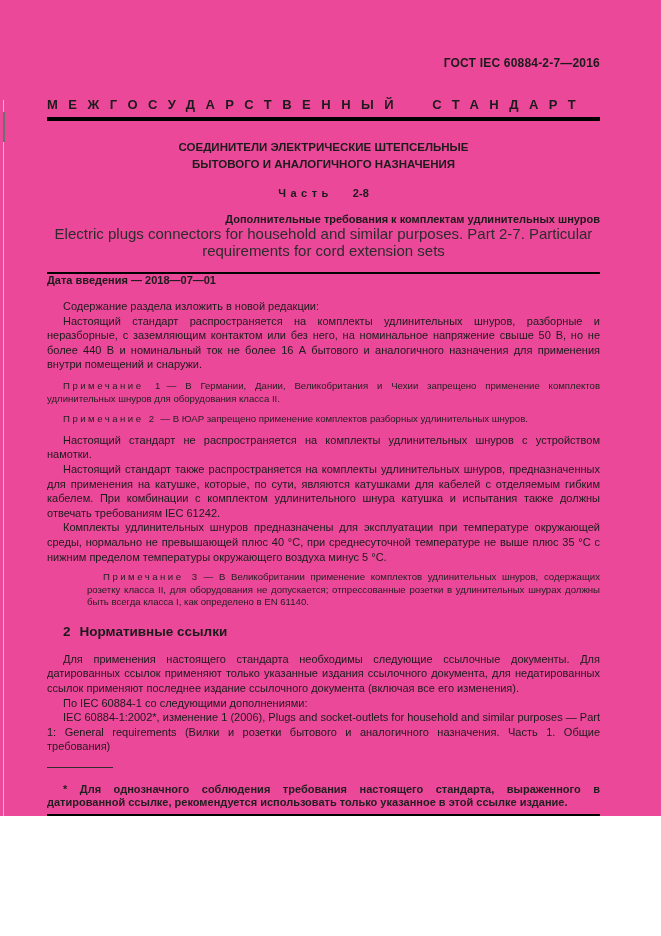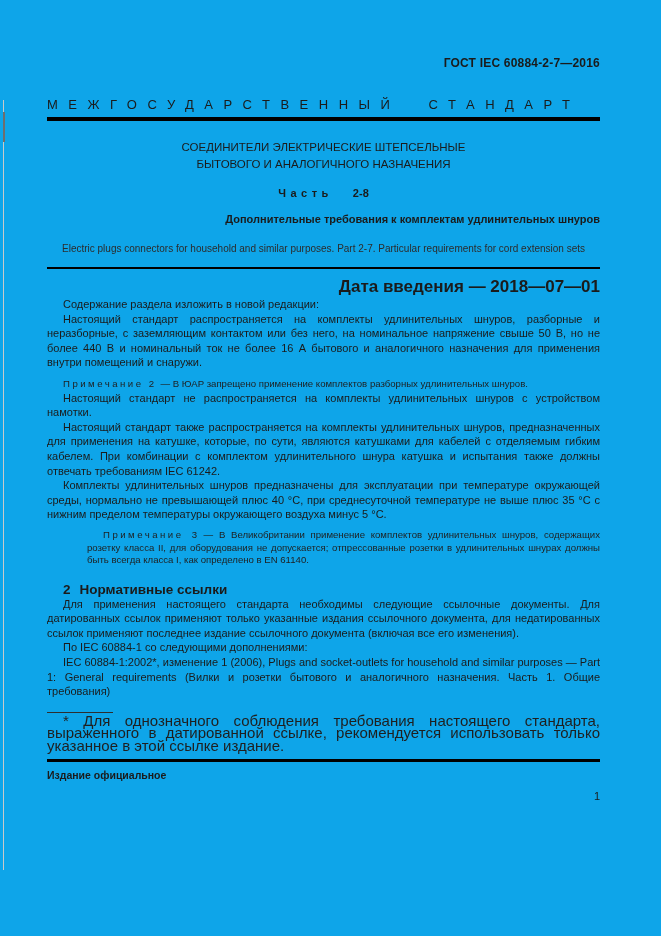--- a/index.html
+++ b/index.html
@@ -1,20 +1,20 @@
 <!DOCTYPE html>
 <html><head>
 <meta charset="utf-8">
 <style>
   html, body { margin: 0; padding: 0; background: #ffffff; }
   .page {
     position: relative;
     width: 661px;
-    height: 936px;
-    background: #0ea5e9;
+    height: 816px;
+    background: #ec4899;
     font-family: "Liberation Sans", sans-serif;
     color: #1b1b1b;
     overflow: hidden;
   }
   .content { padding: 0 61px 0 47px; }
 
   .scan-line {
     position: absolute; left: 3px; top: 100px;
     width: 1px; height: 770px; background: #c9c9c9;
   }
@@ -25,102 +25,102 @@
 
   .doc-code {
     padding-top: 56px;
     text-align: right;
     font-weight: bold;
     font-size: 12px;
     letter-spacing: 0.2px;
   }
   .std-type {
     margin-top: 27px;
-    font-weight: normal;
+    font-weight: bold;
     font-size: 13px;
     letter-spacing: 10.5px;
     word-spacing: 14px;
     white-space: nowrap;
     overflow: hidden;
   }
   .rule { background: #000; }
   .rule-header { margin-top: 5px; height: 4px; }
   .rule-medium { margin-top: 13px; height: 2px; }
   .rule-bottom { margin-top: 6px; height: 3px; }
 
   .doc-title {
     text-align: center;
-    font-weight: normal;
+    font-weight: bold;
     font-size: 11.5px;
     line-height: 17px;
   }
   .doc-title.first { margin-top: 18px; }
   .part-line {
     margin-top: 14px;
     text-align: center;
     font-weight: bold;
     font-size: 11px;
   }
   .part-word { letter-spacing: 4.5px; margin-right: 20px; }
   .subtitle {
     margin-top: 14px;
     text-align: right;
     font-weight: bold;
     font-size: 11px;
   }
   .title-en {
-    margin-top: 18px;
     text-align: center;
-    font-size: 10px;
+    font-size: 15px;
     color: #2c2c2c;
   }
   .intro-date {
-    margin-top: 8px;
-    text-align: right;
+    margin-top: 0;
+    text-align: left;
     font-weight: bold;
-    font-size: 17px;
+    font-size: 11px;
   }
 
   .section-heading {
     margin: 26px 0 0 16px;
     font-size: 13.5px;
     font-weight: bold;
   }
   .section-heading.second { margin-top: 15px; }
   .h-num { display: inline-block; margin-right: 9px; }
 
   p { margin: 0; }
   .para {
     font-size: 11px;
     line-height: 14.6px;
     text-align: justify;
     text-indent: 16px;
   }
-  .para.after-heading { }
+  .para.after-heading { margin-top: 13px; }
 
   .note {
     font-size: 9.6px;
     line-height: 12.6px;
     text-align: justify;
     text-indent: 16px;
     color: #1f1f1f;
   }
   .note.n1 { margin-top: 8px; }
-  .note.n2 { margin-top: 8px; }
+  .note.n2 { margin-top: 8px; margin-bottom: 7px; }
   .note.n3 { margin-top: 7px; margin-left: 40px; }
   .note-label { letter-spacing: 2.5px; margin-right: 4px; }
 
   .footnote-rule { margin-top: 13px; width: 66px; height: 1px; background: #2e2e2e; }
   .footnote {
-    margin-top: 2px;
-    font-size: 15px;
+    margin-top: 15px;
+    font-size: 11px;
     line-height: 12.6px;
     text-align: justify;
     text-indent: 16px;
     color: #1f1f1f;
+    font-weight: bold;
   }
 
   .edition { margin-top: 7px; font-weight: bold; font-size: 10.5px; }
   .page-num { margin-top: 9px; text-align: right; font-size: 11px; }
 </style>
 </head>
 <body>
 
 <div class="page">
   <div class="scan-line"></div>
@@ -146,20 +146,23 @@
     <div class="title-en">Electric plugs connectors for household and similar purposes. Part 2-7. Particular requirements for cord extension sets</div>
 
     <div class="rule rule-medium"></div>
 
     <div class="intro-date">Дата введения — 2018—07—01</div>
 
 
     <p class="para after-heading">Содержание раздела изложить в новой редакции:</p>
     <p class="para">Настоящий стандарт распространяется на комплекты удлинительных шнуров, разборные и неразборные, с заземляющим контактом или без него, на номинальное напряжение свыше 50 В, но не более 440 В и номинальный ток не более 16 А бытового и аналогичного назначения для применения внутри помещений и снаружи.</p>
 
+    <p class="note n1">
+      <span class="note-label">Примечание 1</span><span>— В Германии, Дании, Великобритания и Чехии запрещено применение комплектов удлинительных шнуров для оборудования класса II.</span>
+    </p>
     <p class="note n2">
       <span class="note-label">Примечание 2</span><span>— В ЮАР запрещено применение комплектов разборных удлинительных шнуров.</span>
     </p>
 
     <p class="para">Настоящий стандарт не распространяется на комплекты удлинительных шнуров с устройством намотки.</p>
     <p class="para">Настоящий стандарт также распространяется на комплекты удлинительных шнуров, предназначенных для применения на катушке, которые, по сути, являются катушками для кабелей с отделяемым гибким кабелем. При комбинации с комплектом удлинительного шнура катушка и испытания также должны отвечать требованиям IEC 61242.</p>
     <p class="para">Комплекты удлинительных шнуров предназначены для эксплуатации при температуре окружающей среды, нормально не превышающей плюс 40 °С, при среднесуточной температуре не выше плюс 35 °С с нижним пределом температуры окружающего воздуха минус 5 °С.</p>
 
     <p class="note n3">
       <span class="note-label">Примечание 3</span><span>— В Великобритании применение комплектов удлинительных шнуров, содержащих розетку класса II, для оборудования не допускается; отпрессованные розетки в удлинительных шнурах должны быть всегда класса I, как определено в EN 61140.</span>

